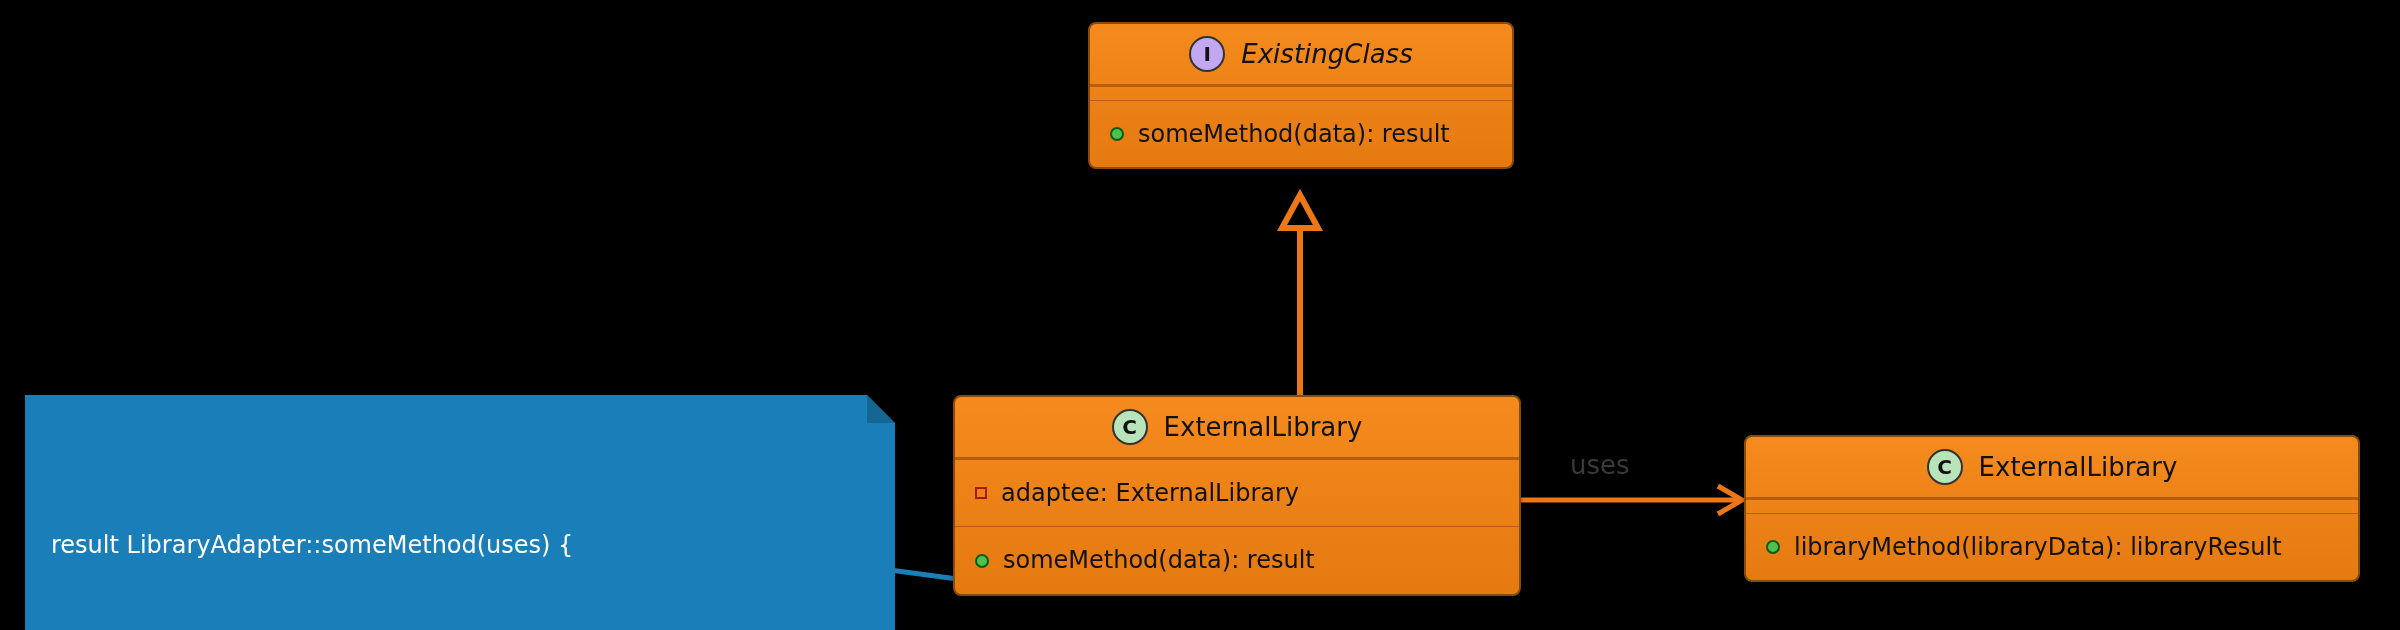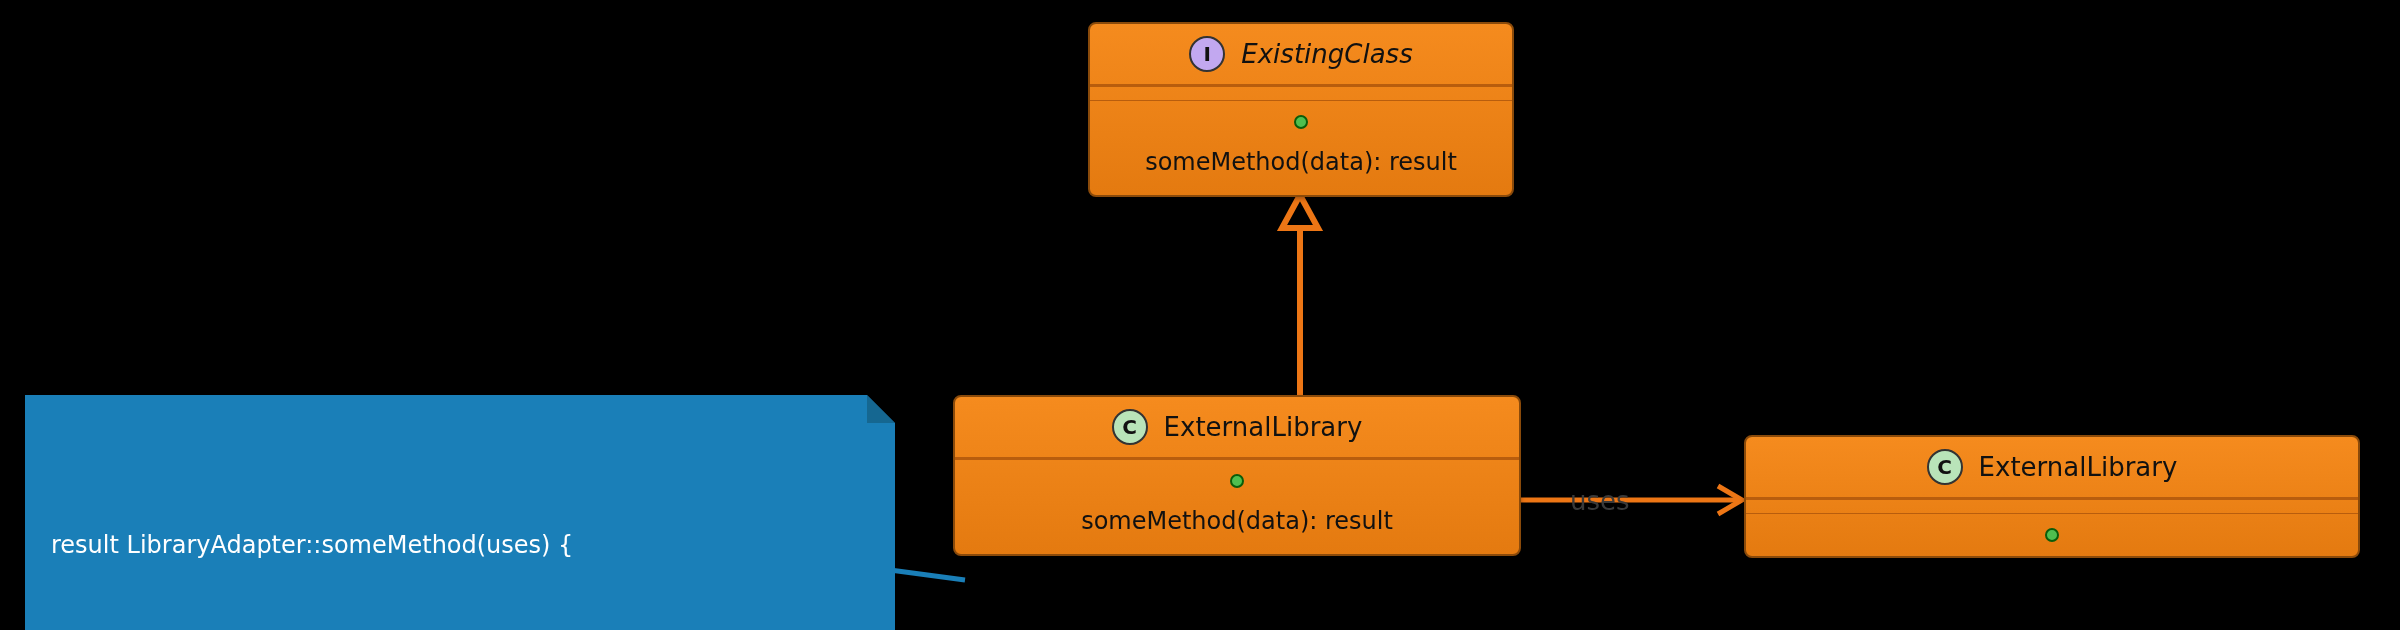--- a/index.html
+++ b/index.html
@@ -48,21 +48,20 @@
     padding: 14px 20px;
     border-top: 1px solid #b85d0d;
     font-size: 24px;
   }
   .uml-section:first-of-type { border-top: none; }
   .uml-row {
     display: flex;
     align-items: center;
     gap: 14px;
     line-height: 1.6;
-    flex-direction: column;
   }
   .vis-dot {
     width: 14px;
     height: 14px;
     border-radius: 50%;
     border: 2px solid #0a5d0a;
     background: #4fbf4f;
     flex-shrink: 0;
   }
   .vis-square {
@@ -131,40 +130,47 @@
   </div>
 </div>
 
 <div class="uml-box" style="left:953px; top:395px; width:568px;">
   <div class="uml-header">
     <span class="stereo-circle stereo-C">C</span>
     <span>ExternalLibrary</span>
   </div>
   <div class="uml-section">
     <div class="uml-row">
+      <span class="vis-square"></span>
+      <span>adaptee: ExternalLibrary</span>
+    </div>
+  </div>
+  <div class="uml-section">
+    <div class="uml-row">
       <span class="vis-dot"></span>
       <span>someMethod(data): result</span>
     </div>
   </div>
 </div>
 
 <div class="uml-box" style="left:1744px; top:435px; width:616px;">
   <div class="uml-header">
     <span class="stereo-circle stereo-C">C</span>
     <span>ExternalLibrary</span>
   </div>
   <div class="uml-section" style="height:14px; padding:6px 20px;"></div>
   <div class="uml-section">
     <div class="uml-row">
       <span class="vis-dot"></span>
+      <span>libraryMethod(libraryData): libraryResult</span>
     </div>
   </div>
 </div>
 
-<div class="edge-label" style="left:1570px; top:450px;margin-top:36px;">uses</div>
+<div class="edge-label" style="left:1570px; top:450px;">uses</div>
 
 <div class="note-box" style="left:25px; top:395px; width:870px;">
   <div class="note-fold"></div>
   <div>result LibraryAdapter::someMethod(uses) {</div>
   
   
   
   
 </div>
 

